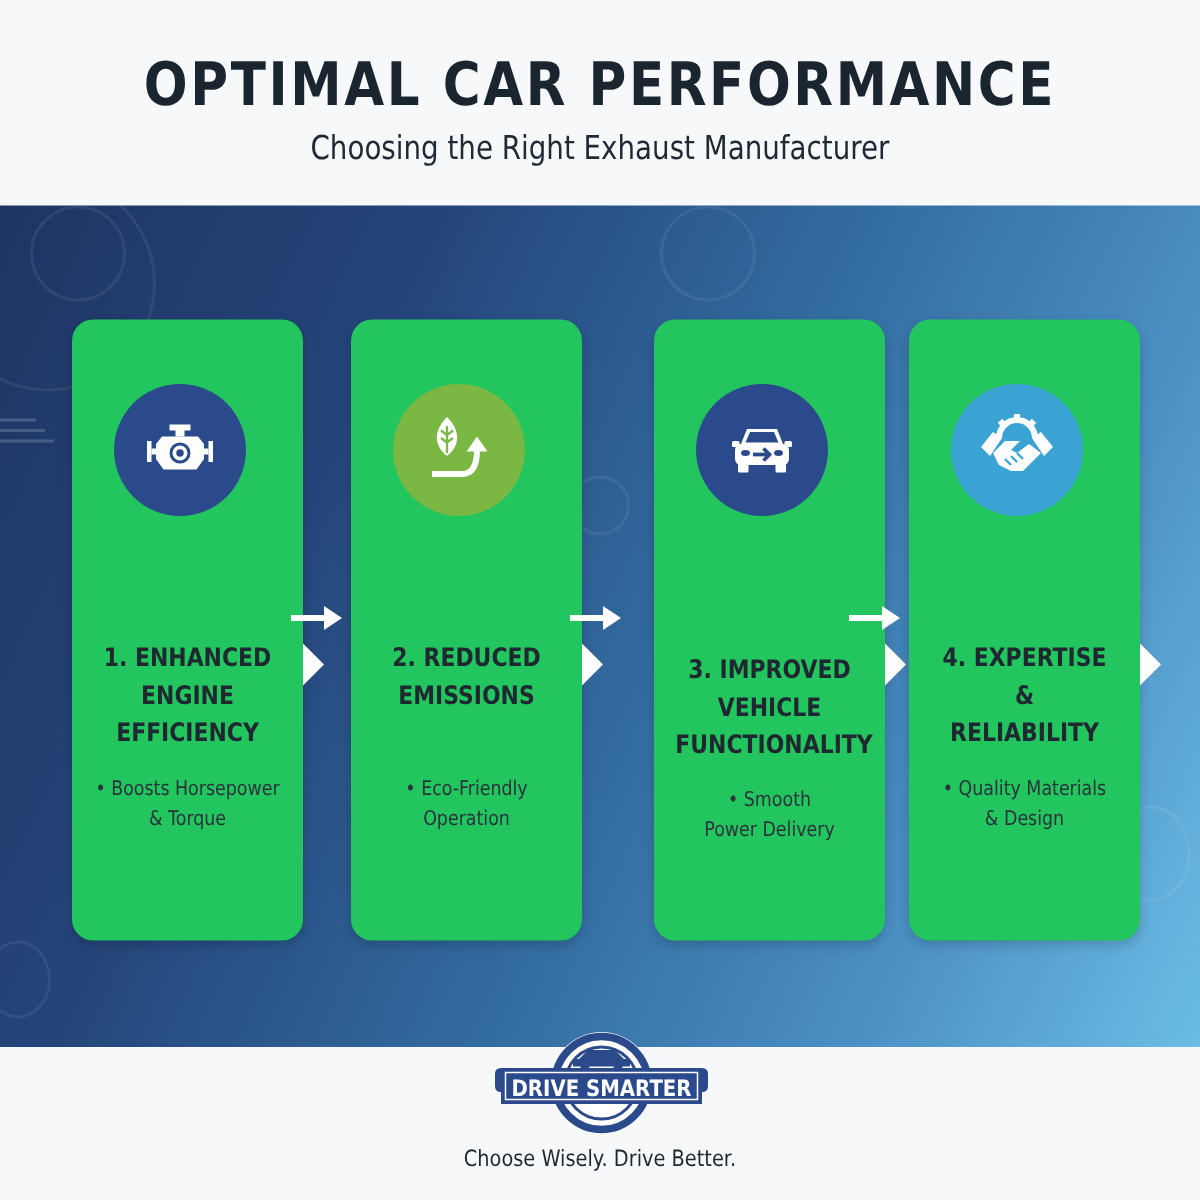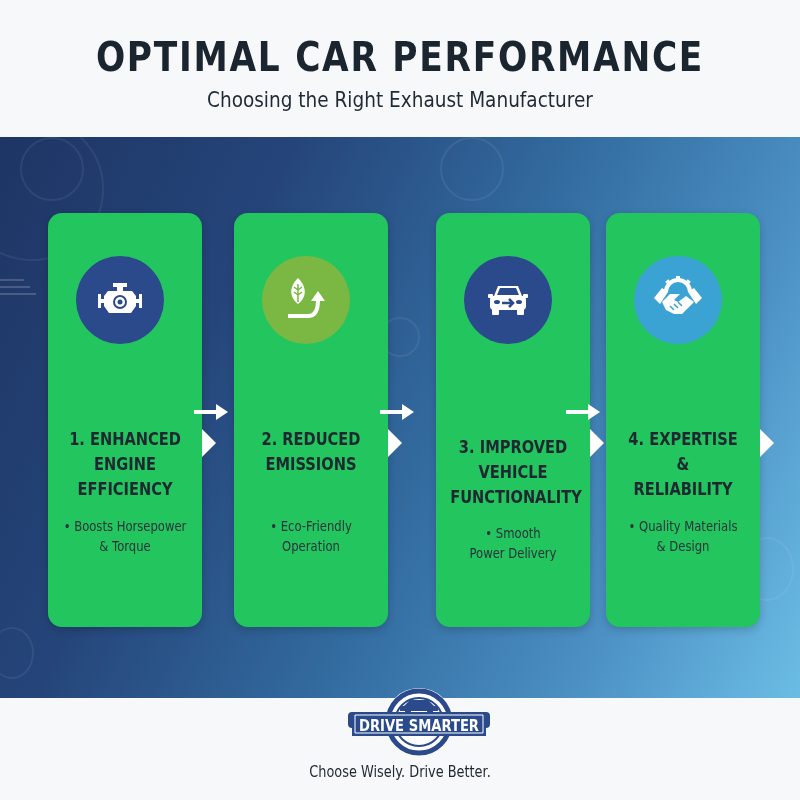--- a/index.html
+++ b/index.html
@@ -9,21 +9,21 @@
   .band { position:absolute; left:0; top:137px; width:800px; height:561px;
     background: linear-gradient(115deg, #1e3564 0%, #25457a 28%, #336ca0 55%, #4b8fc3 78%, #6bbde5 100%); overflow:hidden; }
   .gear { position:absolute; border-radius:50%; border:2px solid rgba(255,255,255,0.07); }
   .speed { position:absolute; height:2px; background:rgba(255,255,255,0.18); }
   .card { position:absolute; top:213px; width:144px; height:414px; background:#22c55e; border-radius:14px; box-shadow:0 3px 8px rgba(0,0,0,0.18);padding-left:10px; }
   .notch { position:absolute; top:216px; right:-14px; width:0; height:0; border-top:14px solid transparent; border-bottom:14px solid transparent; border-left:14px solid #ffffff; }
   .icon-circle { position:absolute; left:28px; top:43px; width:88px; height:88px; border-radius:50%; display:flex; align-items:center; justify-content:center; }
   .card-title { position:absolute; left:4px; right:4px; top:212px; text-align:center; font-family:"DejaVu Sans", sans-serif; font-weight:bold; font-size:17px; line-height:25px; color:#1f2730; transform:scaleX(0.86); transform-origin:center; }
   .card-desc { position:absolute; left:4px; right:4px; text-align:center; font-family:"DejaVu Sans", sans-serif; font-size:13.5px; line-height:20px; color:#2a333c; transform:scaleX(0.86); transform-origin:center; }
   .arrow { position:absolute; top:404px; width:34px; height:16px; }
-  .logo { position:absolute; left:344px; top:682px; width:150px; height:80px; }
+  .logo { position:absolute; left:326px; top:682px; width:150px; height:80px; }
   .tagline { position:absolute; left:0; width:800px; top:763px; text-align:center; font-family:"DejaVu Sans", sans-serif; font-size:15px; color:#1f2730; transform:scaleX(0.86); transform-origin:center; }
 </style>
 </head>
 <body>
 
 <div class="title">OPTIMAL CAR PERFORMANCE</div>
 <div class="subtitle">Choosing the Right Exhaust Manufacturer</div>
 
 <div class="band">
   <div class="gear" style="left:20px;top:0px;width:60px;height:60px;"></div>

